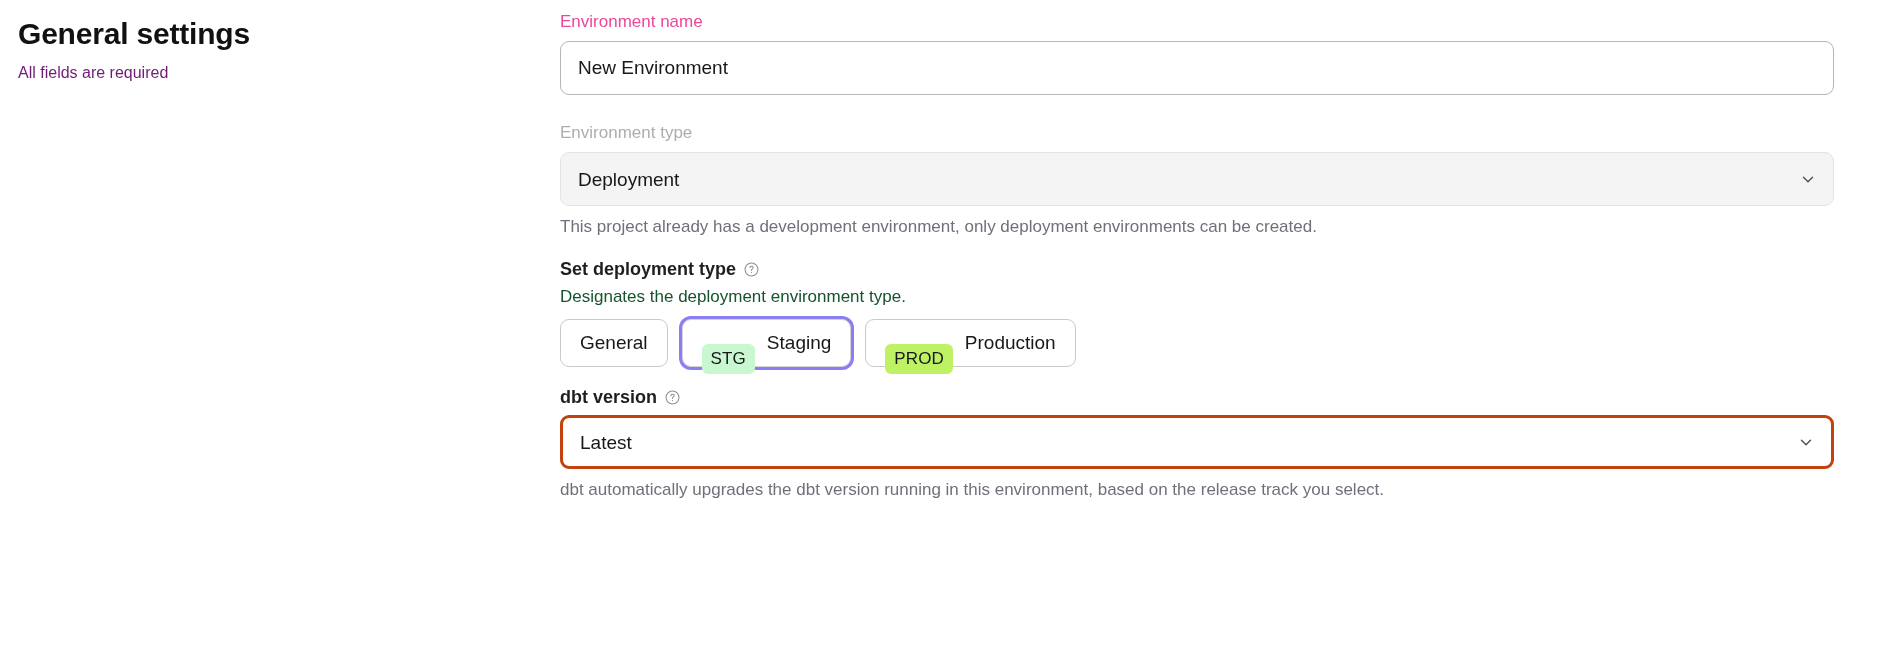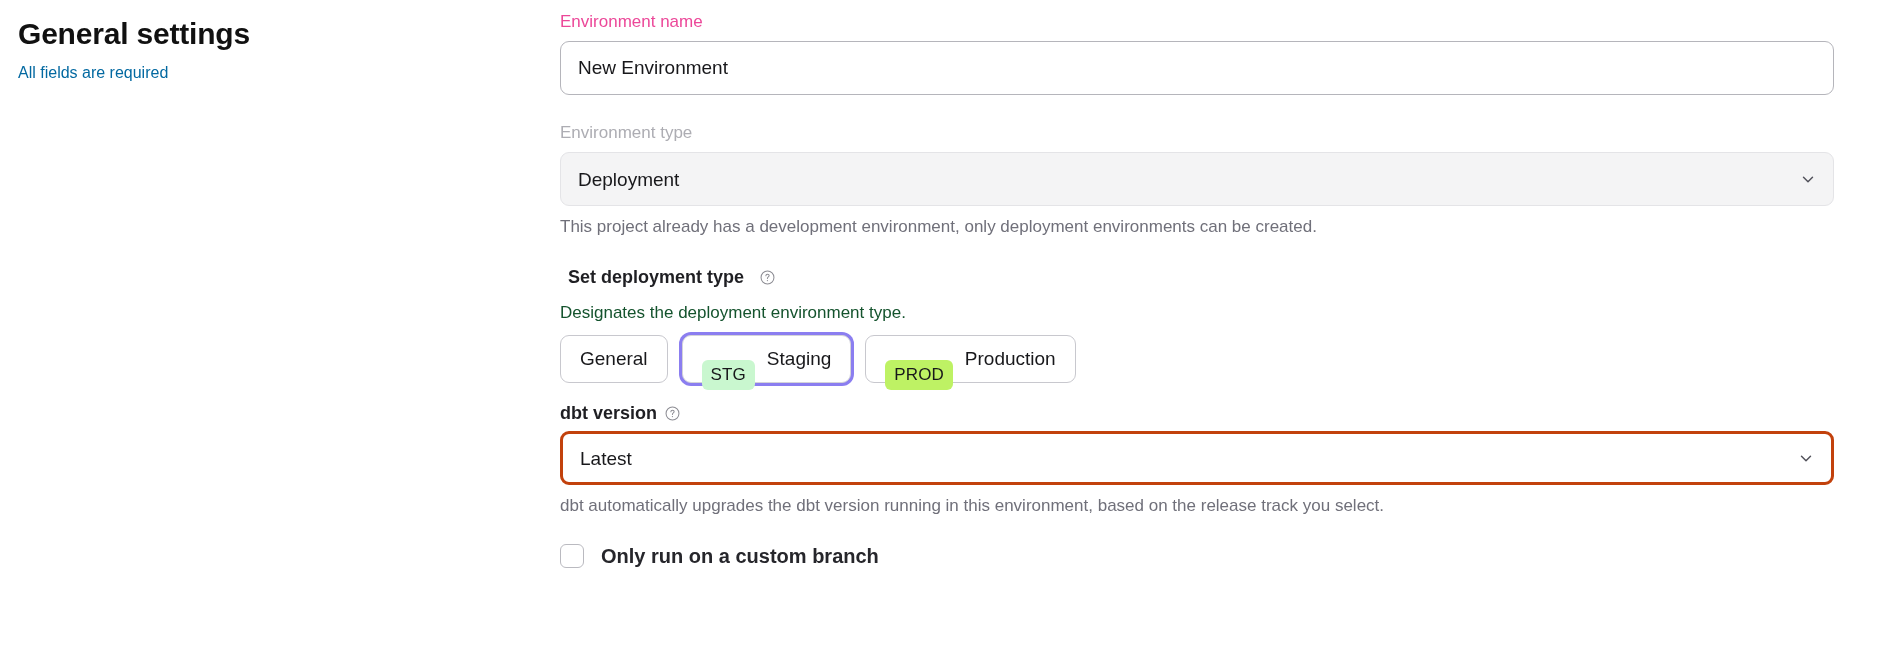--- a/index.html
+++ b/index.html
@@ -33,21 +33,21 @@
     font-size: 30px;
     font-weight: 700;
     line-height: 40px;
     color: #111111;
     margin: 0 0 8px 0;
     letter-spacing: -0.2px;
   }
   .page-subtitle {
     font-size: 16px;
     line-height: 22px;
-    color: #0369a1;
+    color: #701a75;
     margin: 0;
   }
 
   
   .form-col {
     flex: 1 1 auto;
     padding-top: 10px;
     padding-right: 36px;
     max-width: 1310px;
   }
@@ -246,21 +246,21 @@
           </svg>
         </span>
       </div>
       <p class="help-text">This project already has a development environment, only deployment environments can be created.</p>
     </div>
 
     <div class="gap-md"></div>
 
     <div class="field">
       <div class="label-row">
-        <span class="field-label bold" style="margin:8px">Set deployment type</span>
+        <span class="field-label bold" style="margin:0">Set deployment type</span>
         <span class="help-icon">
           <svg width="17" height="17" viewBox="0 0 20 20" fill="none" aria-hidden="true">
             <circle cx="10" cy="10" r="7.6" stroke="currentColor" stroke-width="1.2"></circle>
             <path d="M8.1 7.9c0-1.05.86-1.8 1.95-1.8 1.07 0 1.9.7 1.9 1.68 0 .83-.48 1.26-1.2 1.75-.63.43-.84.74-.84 1.37v.25" stroke="currentColor" stroke-width="1.2" stroke-linecap="round"></path>
             <circle cx="9.93" cy="13.6" r="0.75" fill="currentColor"></circle>
           </svg>
         </span>
       </div>
       <p class="section-desc">Designates the deployment environment type.</p>
 
@@ -298,19 +298,15 @@
         <span class="select-value">Latest</span>
         <span class="chevron">
           <svg width="18" height="18" viewBox="0 0 20 20" fill="none" aria-hidden="true">
             <path d="M5 8l5 5 5-5" stroke="currentColor" stroke-width="1.6" stroke-linecap="round" stroke-linejoin="round"></path>
           </svg>
         </span>
       </div>
       <p class="help-text">dbt automatically upgrades the dbt version running in this environment, based on the release track you select.</p>
     </div>
 
-    <div class="checkbox-row">
-      <span class="checkbox"></span>
-      <span class="checkbox-label">Only run on a custom branch</span>
-    </div>
 
   </div>
 </div>
 
 </body></html>

